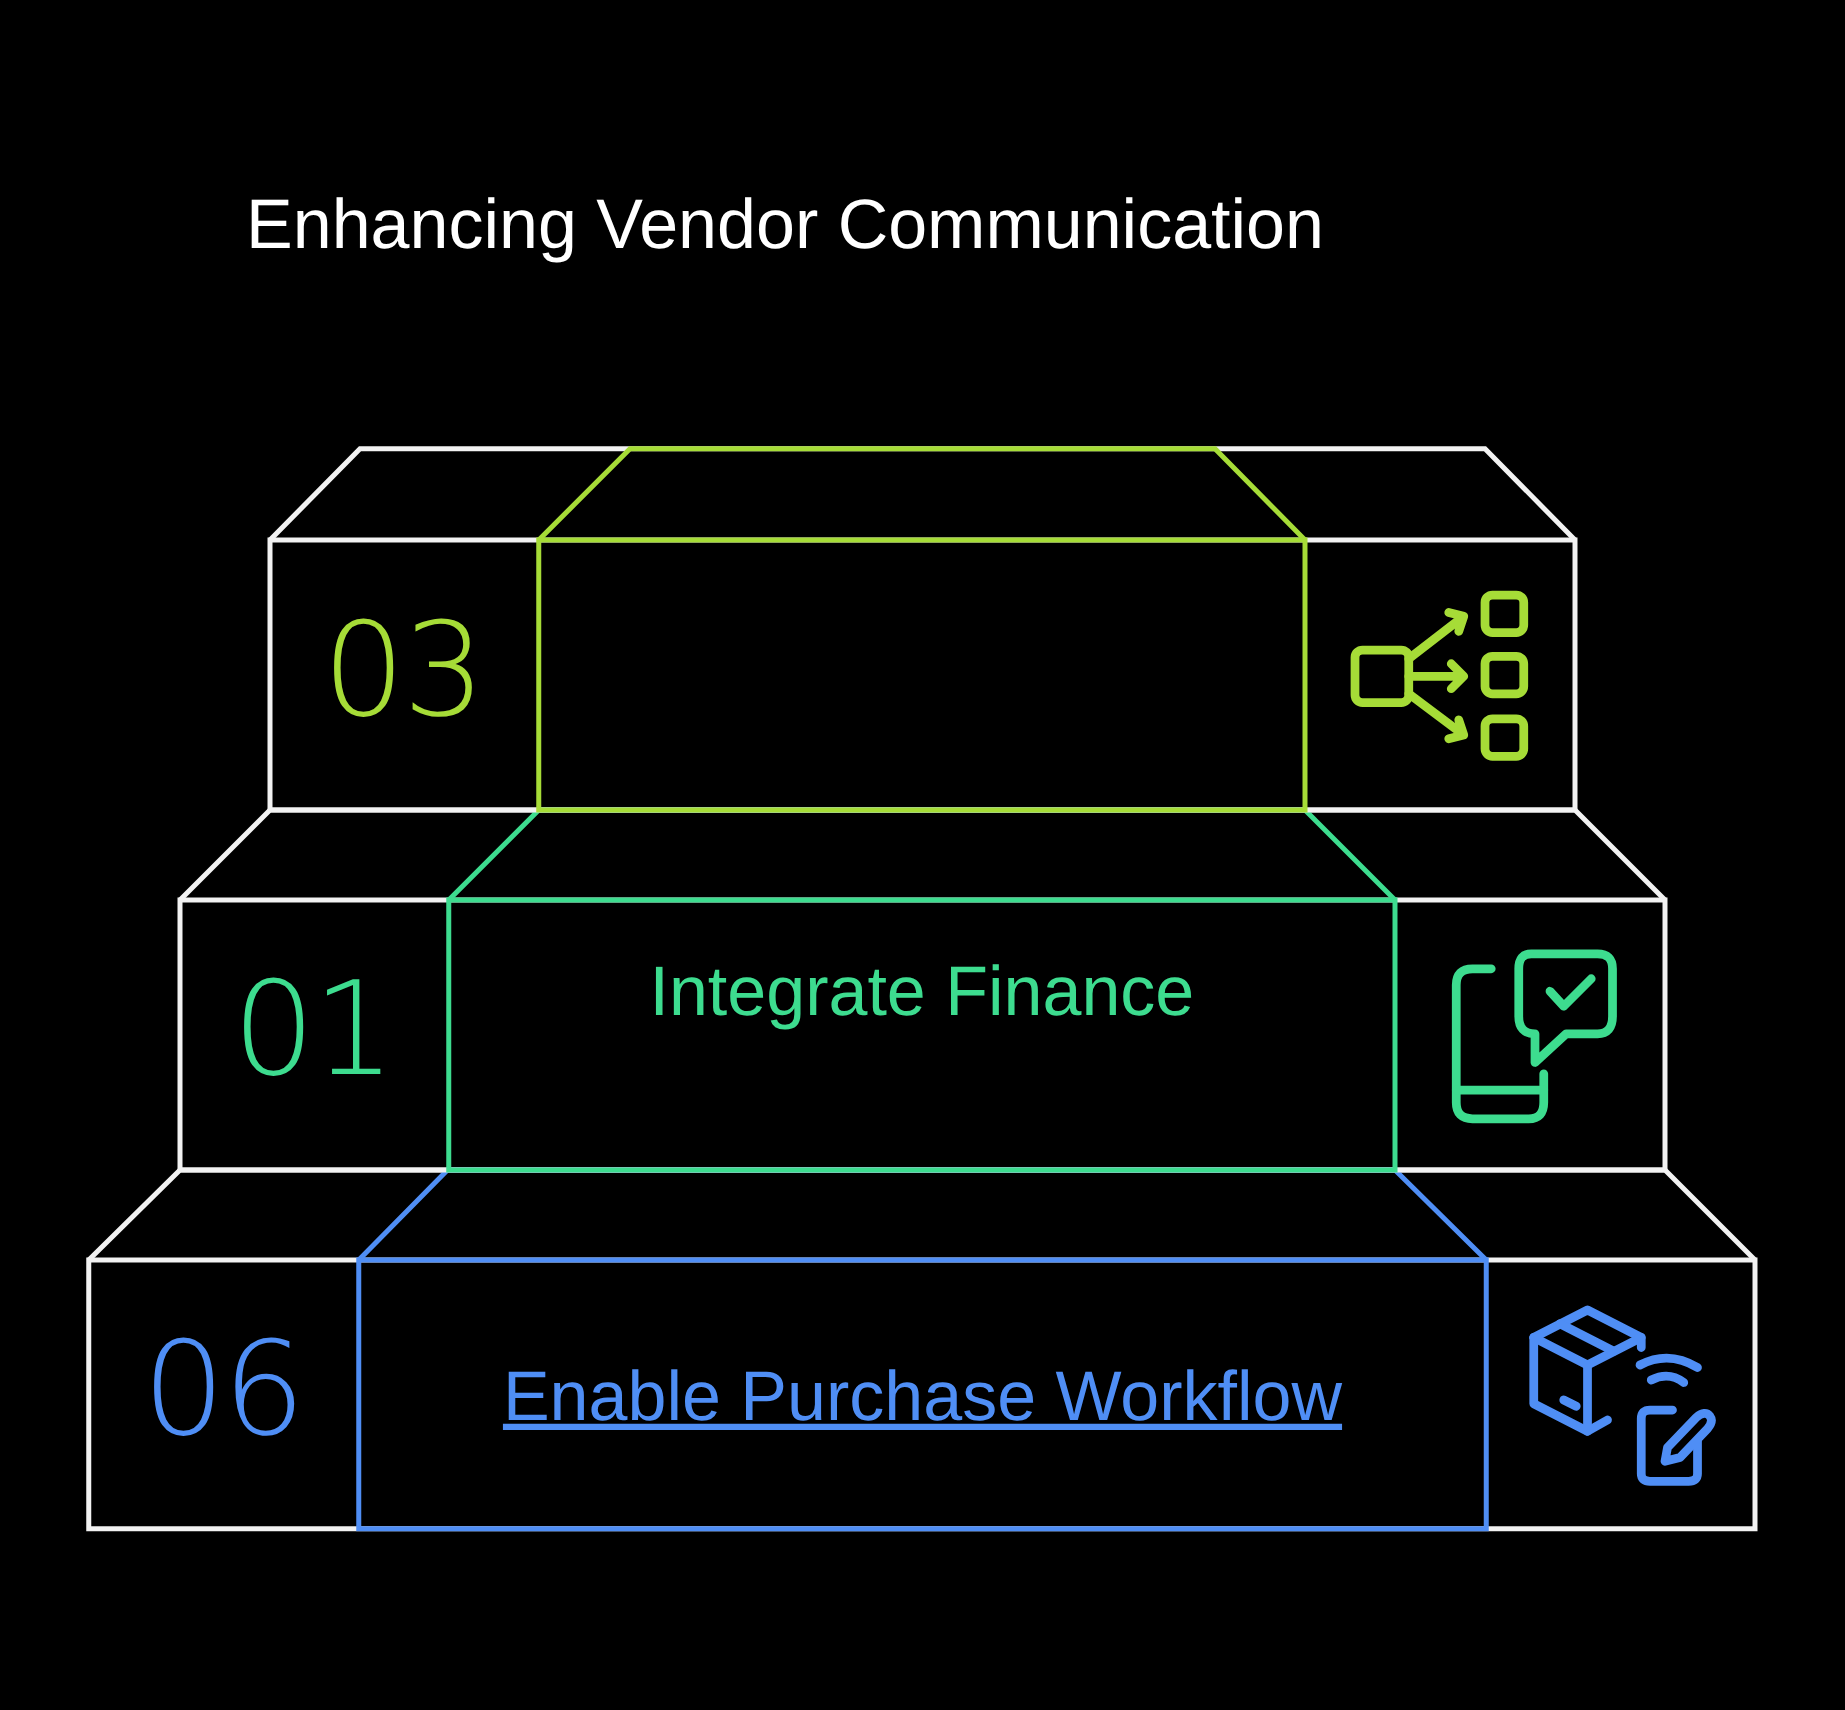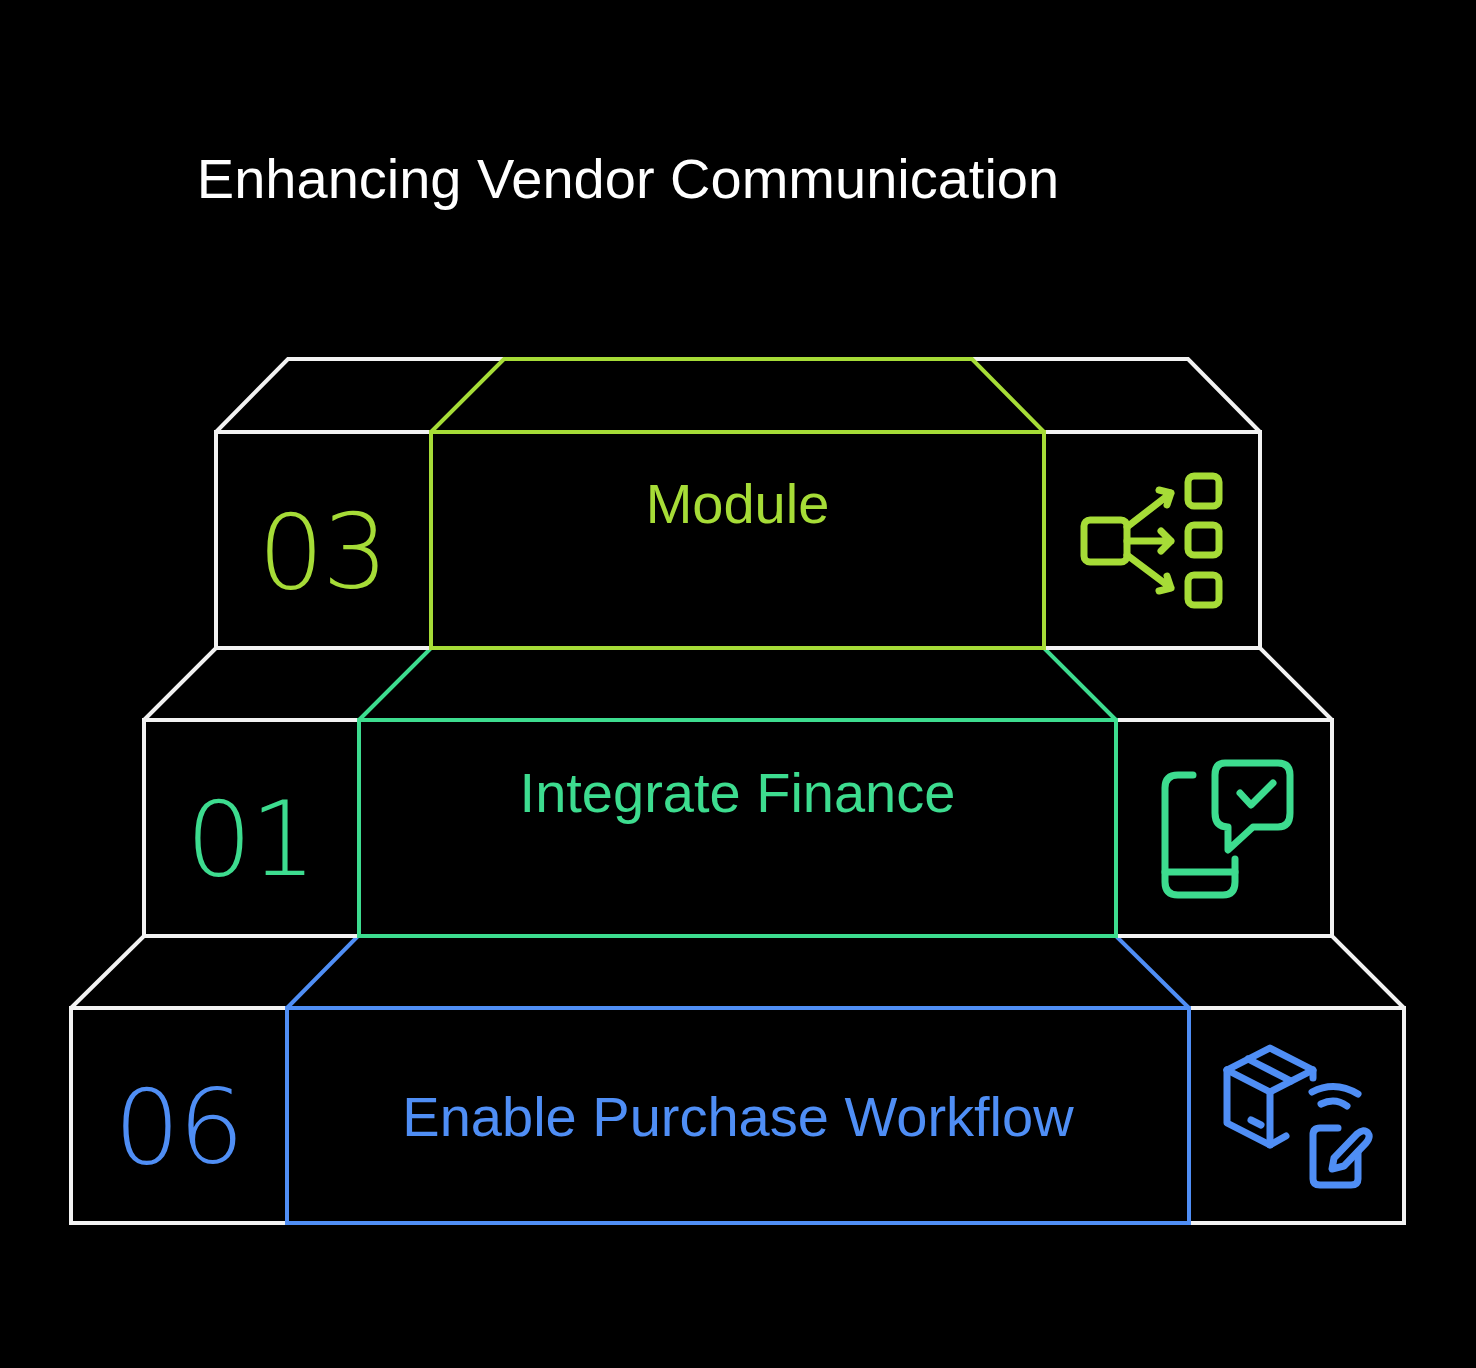--- a/index.html
+++ b/index.html
@@ -1,20 +1,20 @@
 <!DOCTYPE html>
 <html><head>
 <meta charset="utf-8">
 <style>
   html, body { margin: 0; padding: 0; background: #000; }
   body { width: 1476px; height: 1368px; position: relative; overflow: hidden; font-family: "Liberation Sans", "DejaVu Sans", sans-serif; }
   #title { position: absolute; left: 0; top: 146px; width: 1256px; text-align: center; color: #ffffff; font-size: 56px; }
   svg#stairs { position: absolute; left: 0; top: 0; }
   .label { position: absolute; text-align: center; font-size: 56px; line-height: 70px; }
-  .num { position: absolute; font-size: 104px; font-weight: 300; font-family: "DejaVu Sans", sans-serif; letter-spacing: -2px; margin-top: 16px; }
+  .num { position: absolute; font-size: 104px; font-weight: 300; font-family: "DejaVu Sans", sans-serif; letter-spacing: -2px; }
   .icon { position: absolute; }
 </style>
 </head>
 <body>
 
 <div id="title">Enhancing Vendor Communication</div>
 
 <svg id="stairs" width="1476" height="1368">
 
   <g fill="none" stroke-width="4" stroke-linejoin="miter">
@@ -36,28 +36,27 @@
     <rect x="216" y="432" width="1044" height="216" stroke="#f2f2f2"></rect>
     <polyline points="431,432 504,359 972,359 1044,432" stroke="#a6dc37"></polyline>
     <rect x="431" y="432" width="613" height="216" stroke="#a6dc37"></rect>
   </g>
 </svg>
 
 <div class="num" style="left:114px; top:1050px; color:#4f8ef5;">06</div>
 <div class="num" style="left:186px; top:762px; color:#3ddc8f;">01</div>
 <div class="num" style="left:258px; top:475px; color:#a6dc37;">03</div>
 
-<div class="label" style="left:287px; width:902px; top:1082px; color:#4f8ef5;">
+<div class="label" style="left:287px; width:902px; top:1082px; color:#4f8ef5;text-decoration:underline;">
   <div>Enable Purchase Workflow</div>
 </div>
 <div class="label" style="left:359px; width:757px; top:758px; color:#3ddc8f;">
   <div>Integrate Finance</div>
 </div>
 <div class="label" style="left:431px; width:613px; top:469px; color:#a6dc37;">
-  <div>Module</div>
 </div>
 
 <svg class="icon" style="left:1075px; top:465px;" width="160" height="150" viewBox="0 0 160 150" fill="none" stroke="#a6dc37" stroke-width="7" stroke-linecap="round" stroke-linejoin="round">
   <rect x="9" y="55" width="43" height="42" rx="6"></rect>
   <rect x="113" y="11" width="31" height="30" rx="6"></rect>
   <rect x="113" y="60" width="31" height="30" rx="6"></rect>
   <rect x="113" y="110" width="31" height="30" rx="6"></rect>
   <path d="M52 62 L96 28 M84 25 L96 28 L92 40"></path>
   <path d="M52 76 L96 76 M86 66 L96 76 L86 86"></path>
   <path d="M52 90 L96 123 M92 111 L96 123 L84 126"></path>

